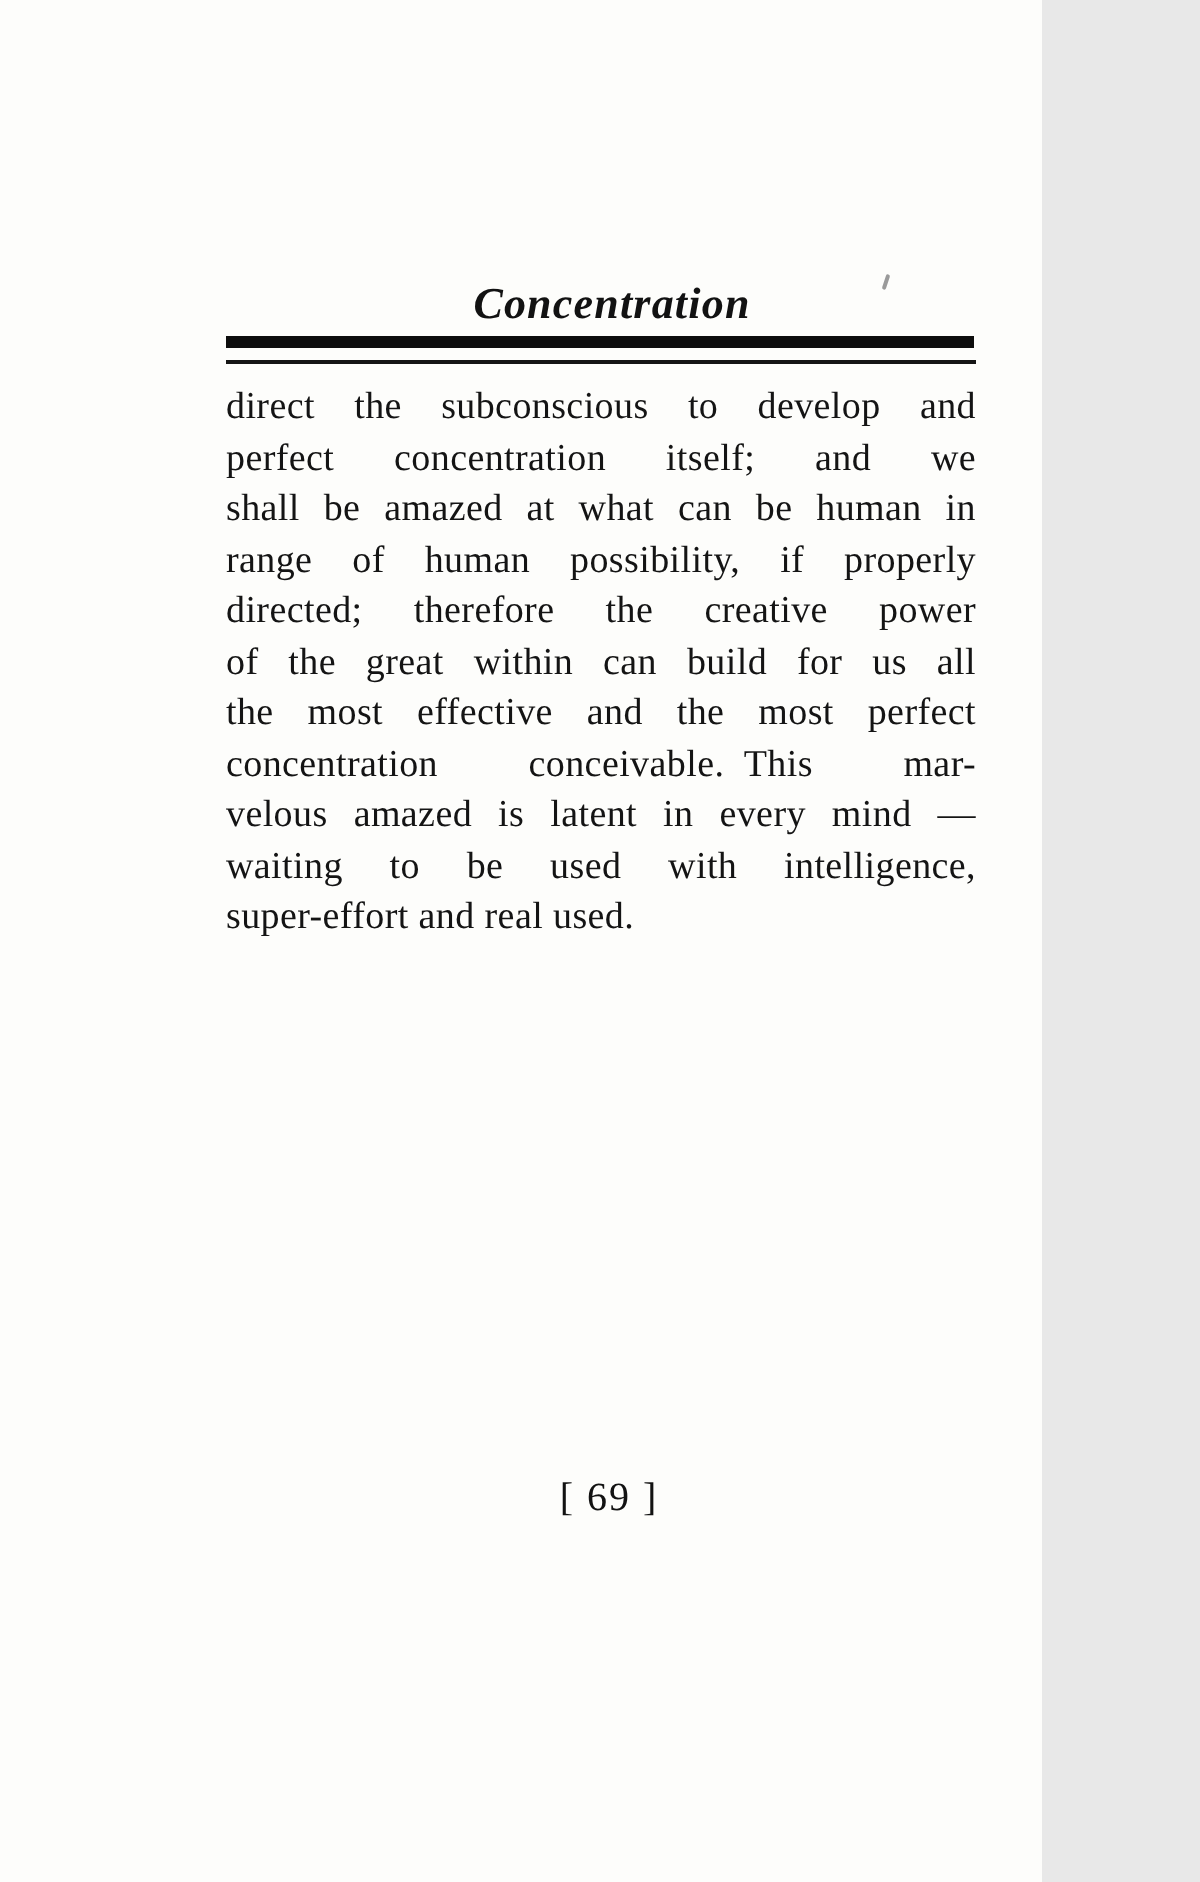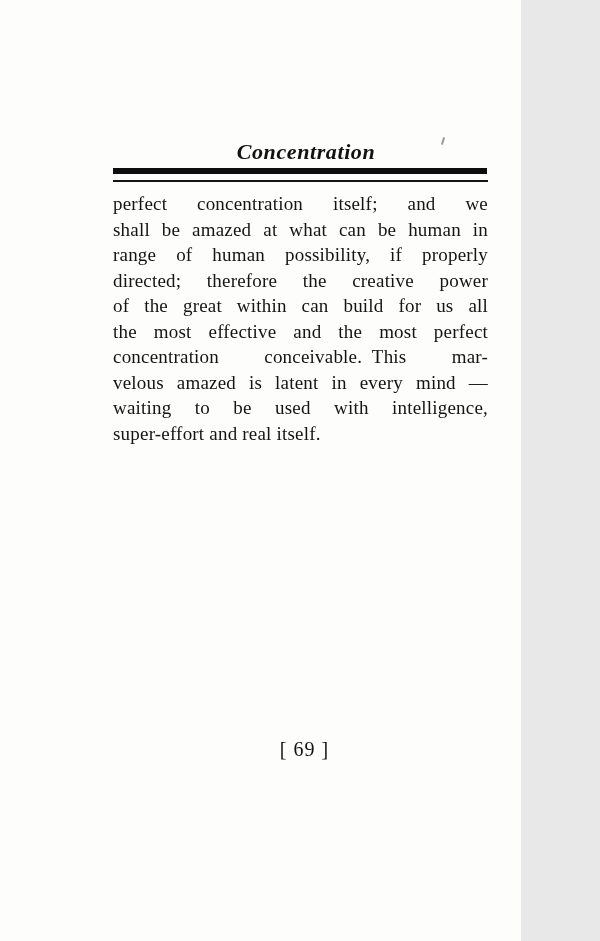--- a/index.html
+++ b/index.html
@@ -100,27 +100,28 @@
 <div class="page">
 
   <div class="running-head">Concentration</div>
 
   <div class="scan-speck"></div>
 
   <div class="rule-thick"></div>
   <div class="rule-thin"></div>
 
   <div class="body-text">
+    <div class="line">direct the subconscious to develop and</div>
     <div class="line">perfect concentration itself; and we</div>
     <div class="line">shall be amazed at what can be human in</div>
     <div class="line">range of human possibility, if properly</div>
     <div class="line">directed; therefore the creative power</div>
     <div class="line">of the great within can build for us all</div>
     <div class="line">the most effective and the most perfect</div>
     <div class="line">concentration conceivable. This mar-</div>
     <div class="line">velous amazed is latent in every mind —</div>
     <div class="line">waiting to be used with intelligence,</div>
-    <div class="line last">super-effort and real itself.</div>
+    <div class="line last">super-effort and real used.</div>
   </div>
 
   <div class="folio">[ 69 ]</div>
 
 </div>
 
 </body></html>

